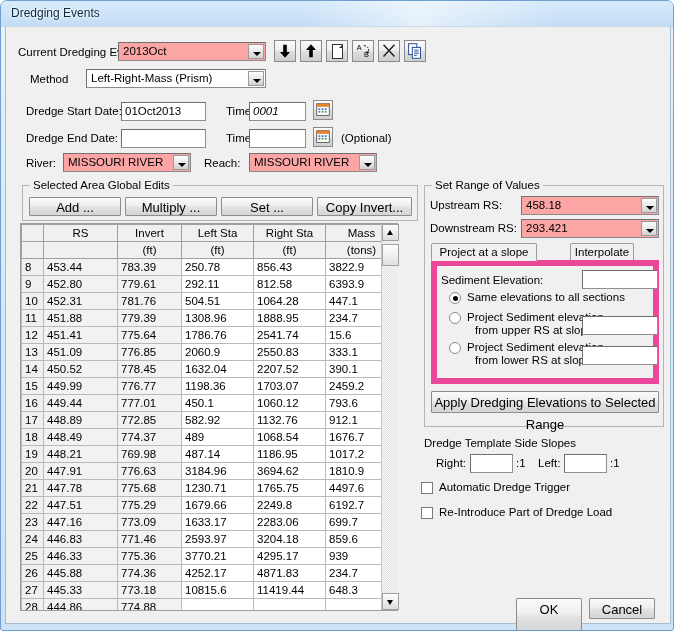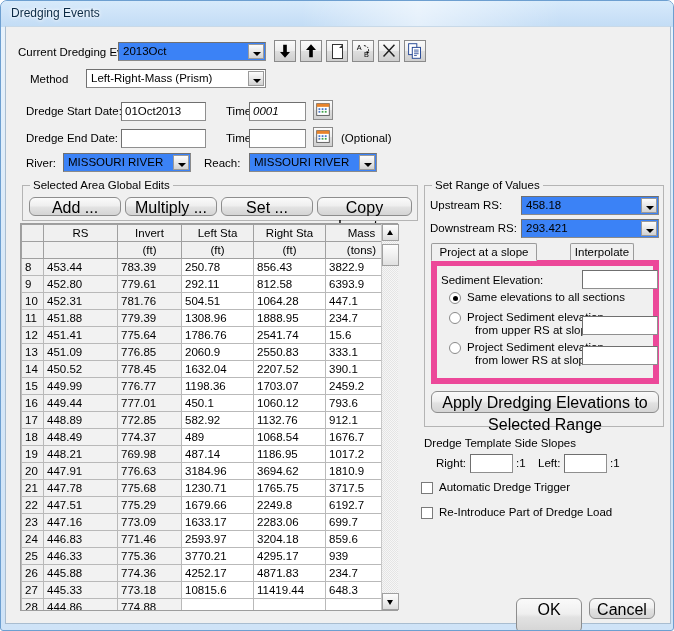--- a/index.html
+++ b/index.html
@@ -42,21 +42,21 @@
     background: #f0f0f0;
     border: 1px solid #a9bdd0;
     border-top-color: #c8d9e8;
     box-sizing: border-box;
   }
 
   
   .lbl { position:absolute; white-space: nowrap; font-size: 11.5px; color:#000; }
   .combo {
     position:absolute; box-sizing:border-box;
-    background:#3b82f6;
+    background:#fca5a5;
     border:1px solid #8a8a8a;
     border-top-color:#707070; border-left-color:#707070;
     height:19px;
     font-size:11.5px;
   }
   .combo .val { position:absolute; left:4px; top:2px; white-space:nowrap; }
   .combo .btn {
     position:absolute; right:1px; top:1px; bottom:1px; width:16px;
     background: linear-gradient(180deg,#fdfdfd 0%, #e6e6e6 55%, #d2d2d2 100%);
     border:1px solid #9a9a9a; box-sizing:border-box;
@@ -71,22 +71,22 @@
     background:#ffffff;
     border:1px solid #8f8f8f;
     border-top-color:#6f6f6f; border-left-color:#6f6f6f;
     height:19px; font-size:11.5px;
   }
   .txt .val { position:absolute; left:3px; top:2px; }
   .btn3d {
     position:absolute; box-sizing:border-box;
     background: linear-gradient(180deg,#fafafa 0%, #efefef 45%, #e2e2e2 55%, #d4d4d4 100%);
     border:1px solid #8d8d8d;
-    border-radius:6px;
-    font-size:16px;
+    border-radius:1px;
+    font-size:13px;
     text-align:center;
     color:#000;
   }
   .btn3d span { display:block; width:100%; }
   .toolbtn {
     position:absolute; box-sizing:border-box; width:22px; height:22px;
     background: linear-gradient(180deg,#fbfbfb 0%, #ededed 48%, #dedede 52%, #cfcfcf 100%);
     border:1px solid #8a8a8a;
   }
   .group {
@@ -452,21 +452,21 @@
               <td class="rw">3184.96</td>
               <td class="rw">3694.62</td>
               <td class="rw">1810.9</td>
             </tr>
             <tr>
               <td class="rownum">21</td>
               <td class="ro">447.78</td>
               <td class="ro">775.68</td>
               <td class="rw">1230.71</td>
               <td class="rw">1765.75</td>
-              <td class="rw">3717.5</td>
+              <td class="rw">4497.6</td>
             </tr>
             <tr>
               <td class="rownum">22</td>
               <td class="ro">447.51</td>
               <td class="ro">775.29</td>
               <td class="rw">1679.66</td>
               <td class="rw">2249.8</td>
               <td class="rw">6192.7</td>
             </tr>
             <tr>

